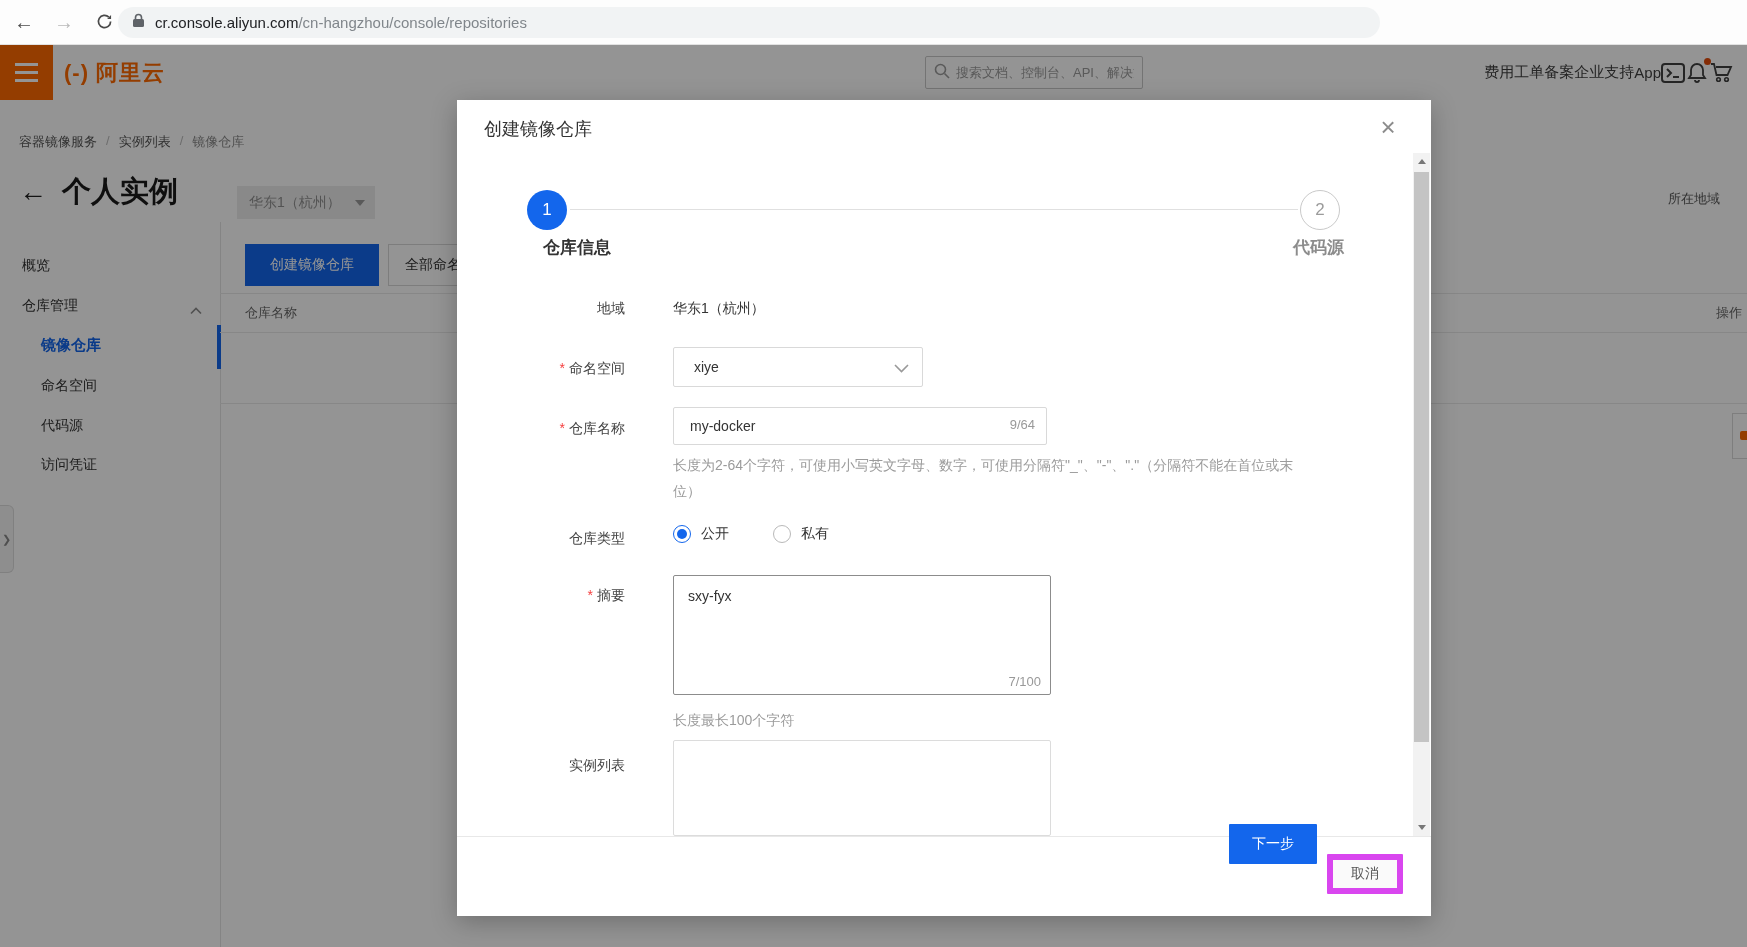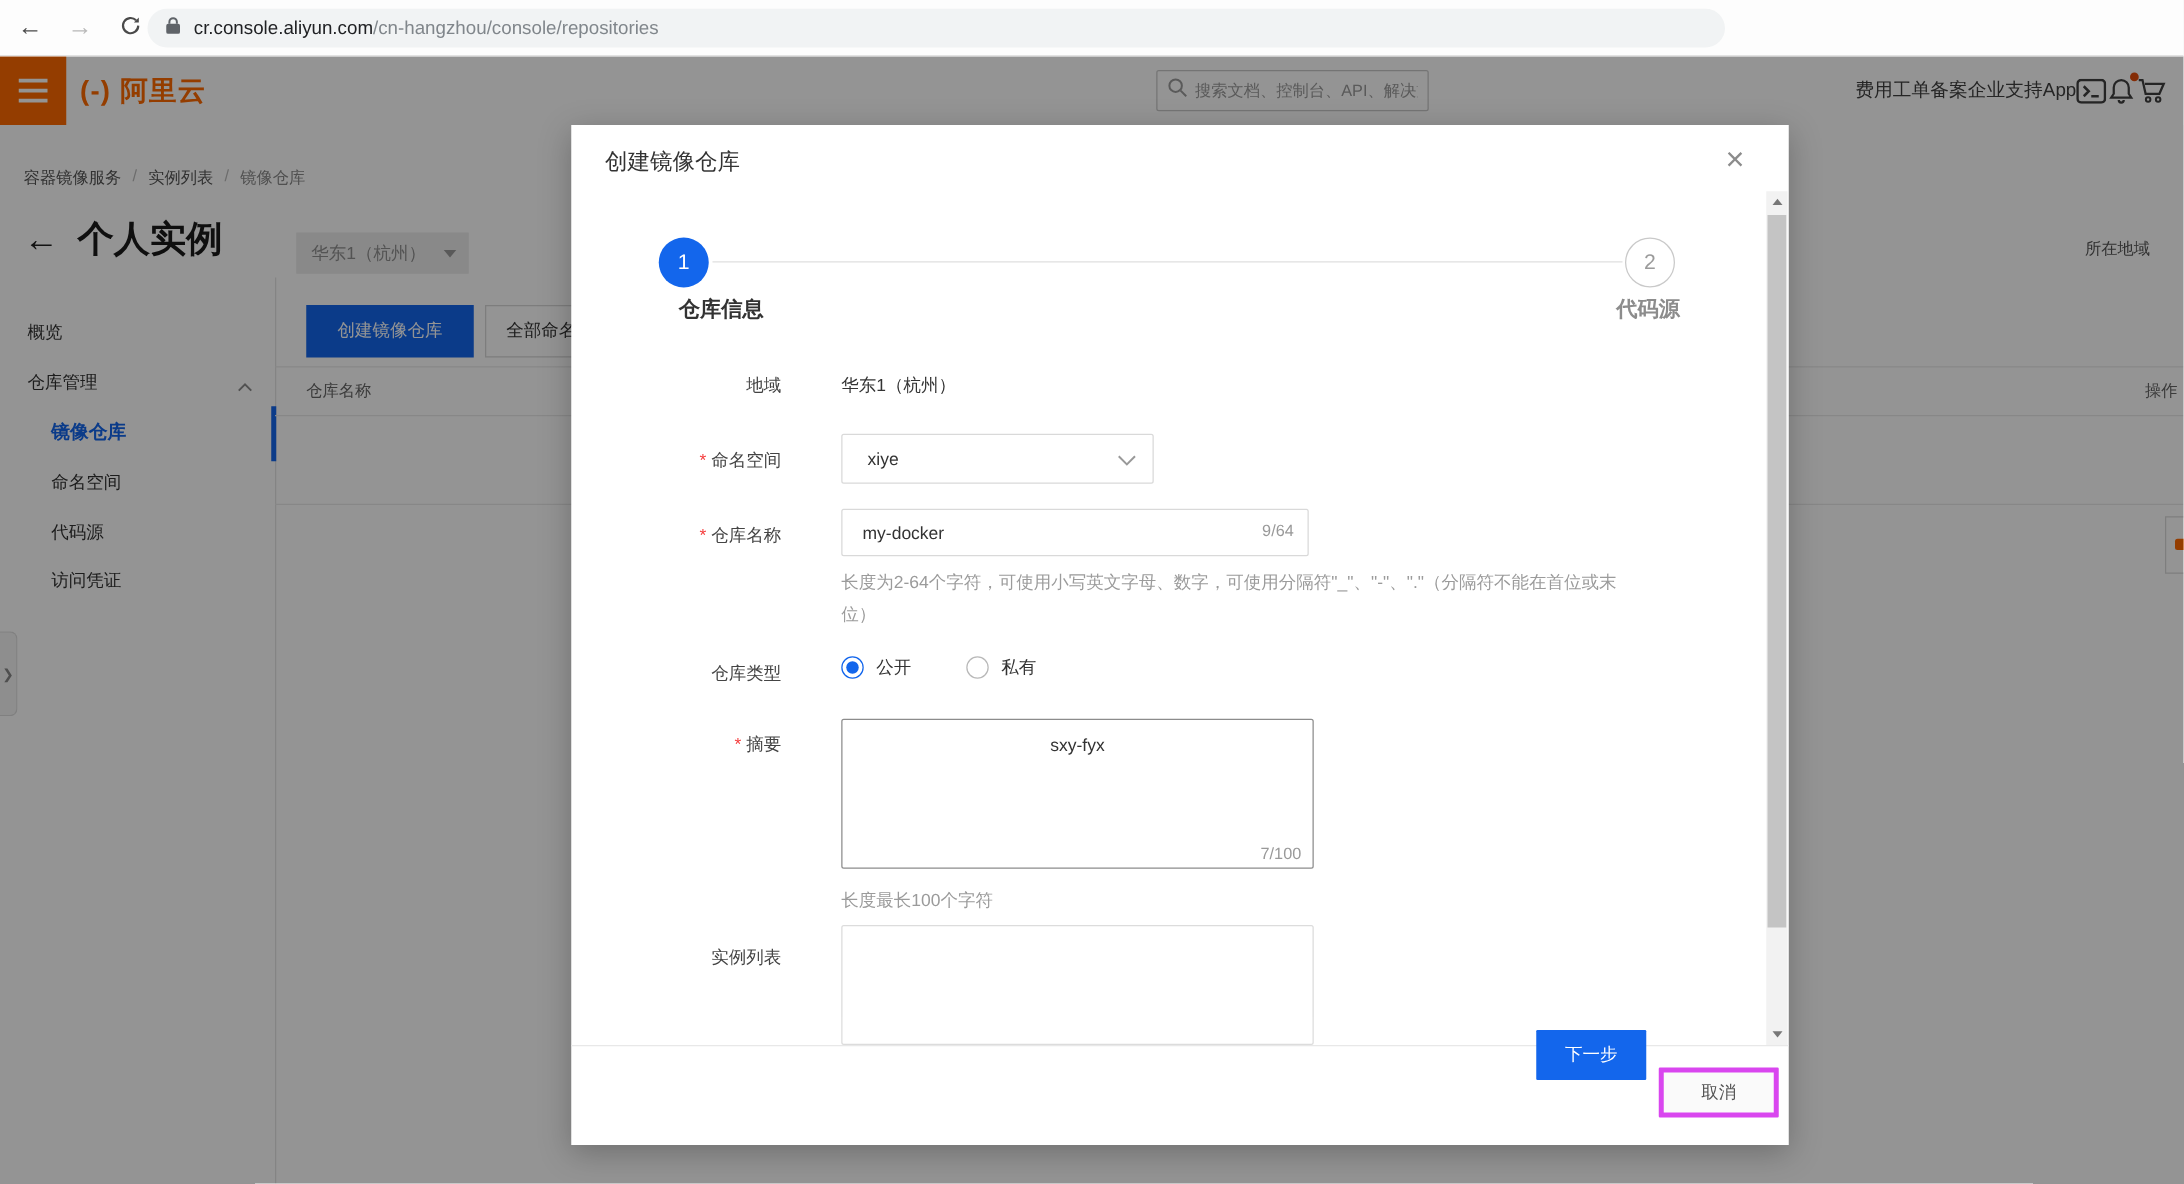--- a/index.html
+++ b/index.html
@@ -81,27 +81,27 @@
   .radio-row { position:absolute; left:216px; top:425px; display:flex; align-items:center; gap:10px; }
   .radio { width:18px; height:18px; border-radius:50%; background:#fff; position:relative; cursor:pointer; }
   .radio.on { border:1px solid #1366EC; }
   .radio.on::after { content:""; position:absolute; left:3px; top:3px; width:10px; height:10px; border-radius:50%; background:#1366EC; }
   .radio.off { border:1px solid #b9b9b9; }
   .radio-label { font-size:14px; color:#333; cursor:pointer; }
   .gap34 { width:24px; }
   .ta-wrap { position:absolute; left:216px; width:378px; }
   .ta-wrap textarea { width:100%; border-radius:2px; font-size:14px; color:#333; padding:12px 14px; outline:none; resize:none; font-family:inherit; background:#fff; }
   .ta-sum { top:475px; }
-  .ta-sum textarea { height:120px; border:1px solid #8c8c8c;text-align:center; }
+  .ta-sum textarea { height:120px; border:1px solid #8c8c8c; }
   .ta-counter { position:absolute; right:10px; bottom:10px; font-size:13px; color:#999; }
   .ta-desc { top:640px; }
   .ta-desc textarea { height:96px; border:1px solid #dcdcdc; }
   .m-footer-line { position:absolute; left:0; top:736px; width:100%; height:1px; background:#e8e8e8; }
   .btn-next { position:absolute; left:772px; top:724px; width:88px; height:40px; background:#1366EC; color:#fff; border:none; font-size:14px; cursor:pointer; border-radius:1px; }
-  .btn-cancel { position:absolute; left:870px; top:754px; width:96px; height:40px; background:#fafafa; color:#555; border:4px solid #d946ef; font-size:14px; cursor:pointer; border-radius:1px; }
+  .btn-cancel { position:absolute; left:870px; top:754px; width:76px; height:40px; background:#fafafa; color:#555; border:6px solid #d946ef; font-size:14px; cursor:pointer; border-radius:1px; }
 
   .m-scrollbar { position:absolute; right:1px; top:53px; width:17px; height:683px; background:#f2f2f2; }
   .sb-arrow { position:absolute; left:0; width:17px; height:17px; display:flex; align-items:center; justify-content:center; cursor:pointer; }
   .sb-up { top:0; } .sb-down { bottom:0; }
   .tri-up { width:0; height:0; border-left:4px solid transparent; border-right:4px solid transparent; border-bottom:5px solid #777; }
   .tri-down { width:0; height:0; border-left:4px solid transparent; border-right:4px solid transparent; border-top:5px solid #777; }
   .sb-thumb { position:absolute; left:1px; top:19px; width:15px; height:570px; background:#c4c4c4; cursor:grab; }
 </style>
 </head>
 <body>

